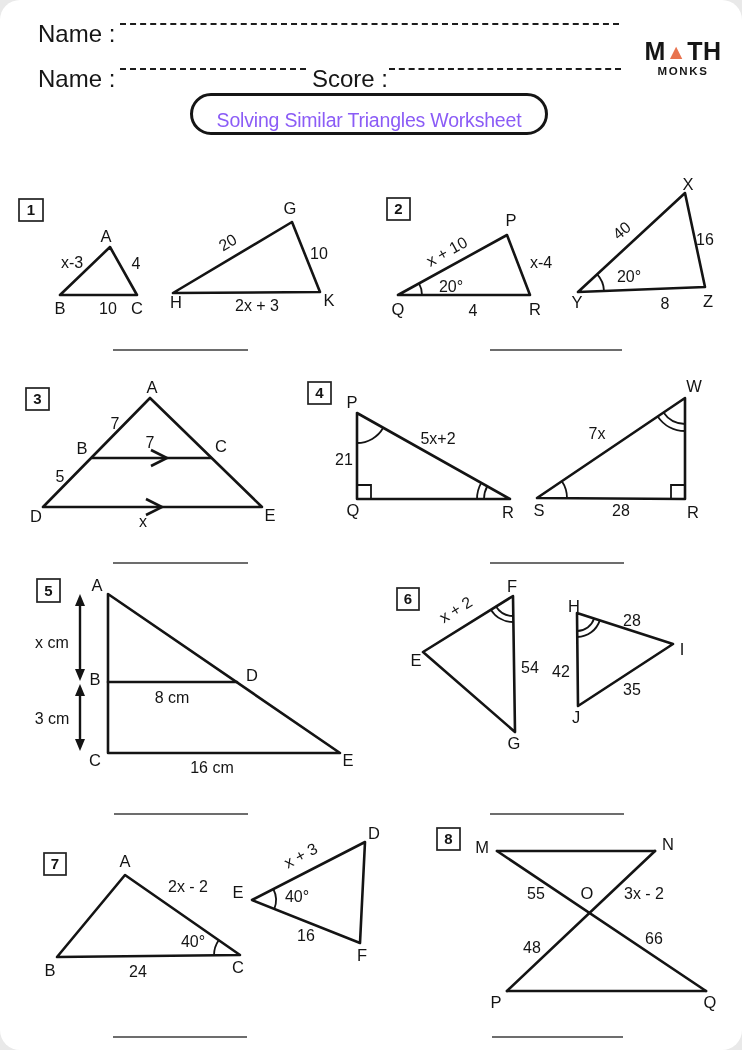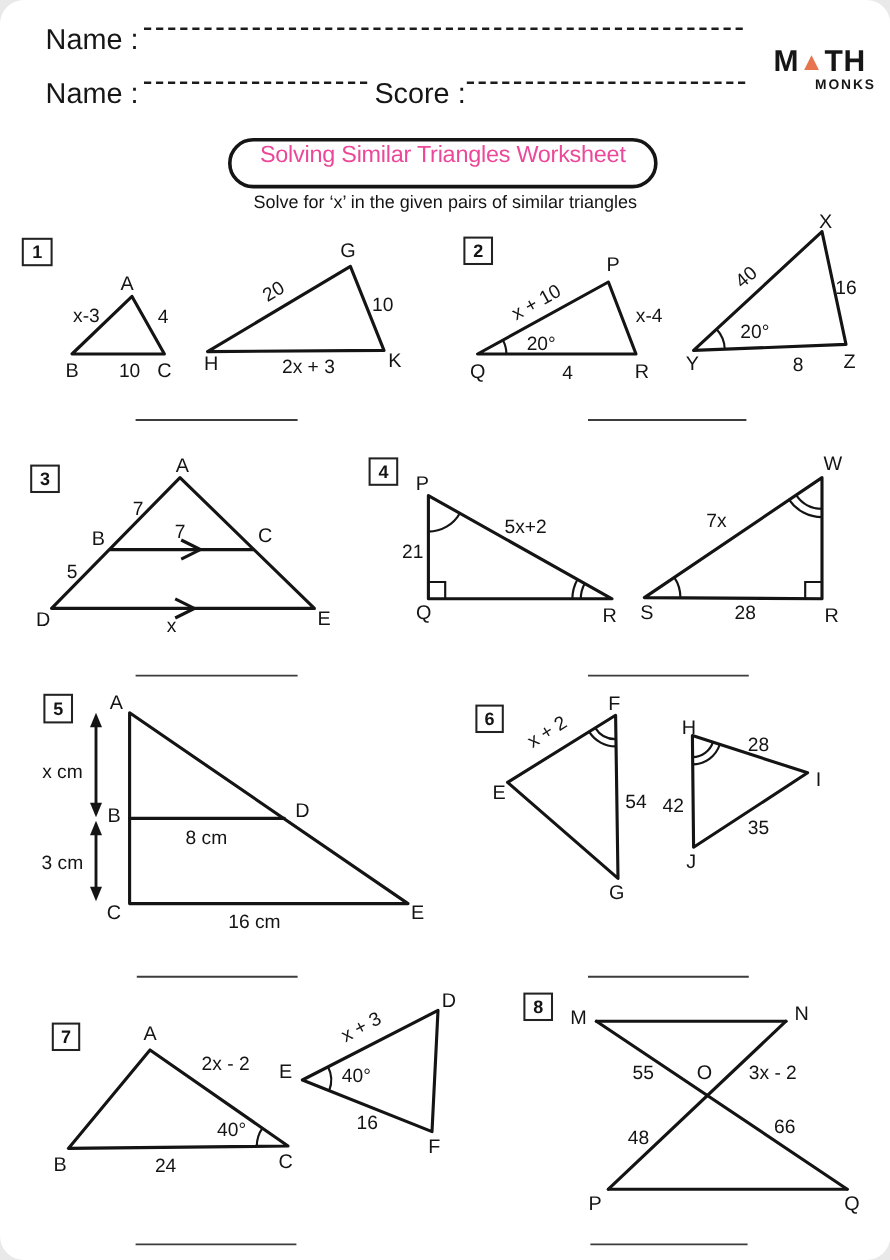--- a/index.html
+++ b/index.html
@@ -6,26 +6,26 @@
   .page {
     position:relative; width:742px; height:1050px; margin:0 auto;
     background:#ffffff; overflow:hidden;
     font-family:"Liberation Sans", sans-serif; color:#141414;border-radius:20px;
   }
   .hlabel { position:absolute; font-size:24px; line-height:1; color:#161616; white-space:nowrap; }
   .dash  { position:absolute; border-bottom:2.2px dashed #1c1c1c; height:0; }
   .logo  { position:absolute; left:636px; top:39px; width:94px; line-height:1; }
   .logo-top { font-size:25px; font-weight:bold; letter-spacing:0.5px; color:#161616; text-align:center; }
   .logo-tri { font-size:21px; vertical-align:1px; }
-  .logo-bottom { font-size:11.5px; font-weight:bold; letter-spacing:1.6px; color:#161616; text-align:right; margin-top:2px; }
+  .logo-bottom { font-size:11.5px; font-weight:bold; letter-spacing:1.6px; color:#161616; text-align:center; margin-top:2px; }
   .title-oval {
-    position:absolute; left:190px; top:115px; width:358px; height:42px;
+    position:absolute; left:190px; top:93px; width:358px; height:42px;
     border:3px solid #151515; border-radius:24px; box-sizing:border-box;
-    display:flex; align-items:flex-start; justify-content:center;
-    font-size:19.5px; letter-spacing:-0.2px; white-space:nowrap; color:#ec4899;
+    display:flex; align-items:flex-end; justify-content:center;
+    font-size:19.5px; letter-spacing:-0.2px; white-space:nowrap; color:#8b5cf6;
   }
   .subtitle { position:absolute; left:0; top:160px; width:742px; text-align:center; font-size:15px; color:#141414; }
   svg.layer { position:absolute; left:0; top:0; }
   svg text { font-family:"Liberation Sans", sans-serif; font-size:16px; fill:#141414; }
   text.v   { font-size:16.5px; }
   text.num { font-size:15px; font-weight:bold; }
   path.t   { fill:none; stroke:#141414; stroke-width:2.6; stroke-linejoin:round; stroke-linecap:round; }
   line.t   { stroke:#141414; stroke-width:2.6; stroke-linecap:round; }
   path.arc { fill:none; stroke:#141414; stroke-width:1.8; }
   path.mark{ fill:none; stroke:#141414; stroke-width:2.6; stroke-linejoin:miter; }
@@ -49,21 +49,20 @@
   <div class="dash" style="left:389px; top:68px; width:232px;"></div>
 
   <div class="logo">
     <div class="logo-top"><span>M</span><span class="logo-tri" style="color:#E8734F;">▲</span><span>TH</span></div>
     <div class="logo-bottom">MONKS</div>
   </div>
 
   <div class="title-oval">
     <span>Solving Similar Triangles Worksheet</span>
   </div>
-  <div class="subtitle">Solve for ‘x’ in the given pairs of similar triangles</div>
 
   <svg class="layer" width="742" height="1050" viewBox="0 0 742 1050">
 
     <g>
       <rect class="nbox" x="19" y="199" width="24" height="22"></rect>
       <text class="num" x="31" y="215" text-anchor="middle">1</text>
 
       <path class="t" d="M110,247 L60,295 L137,295 Z"></path>
       <text class="v" x="106" y="242" text-anchor="middle">A</text>
       <text class="v" x="60" y="314" text-anchor="middle">B</text>

